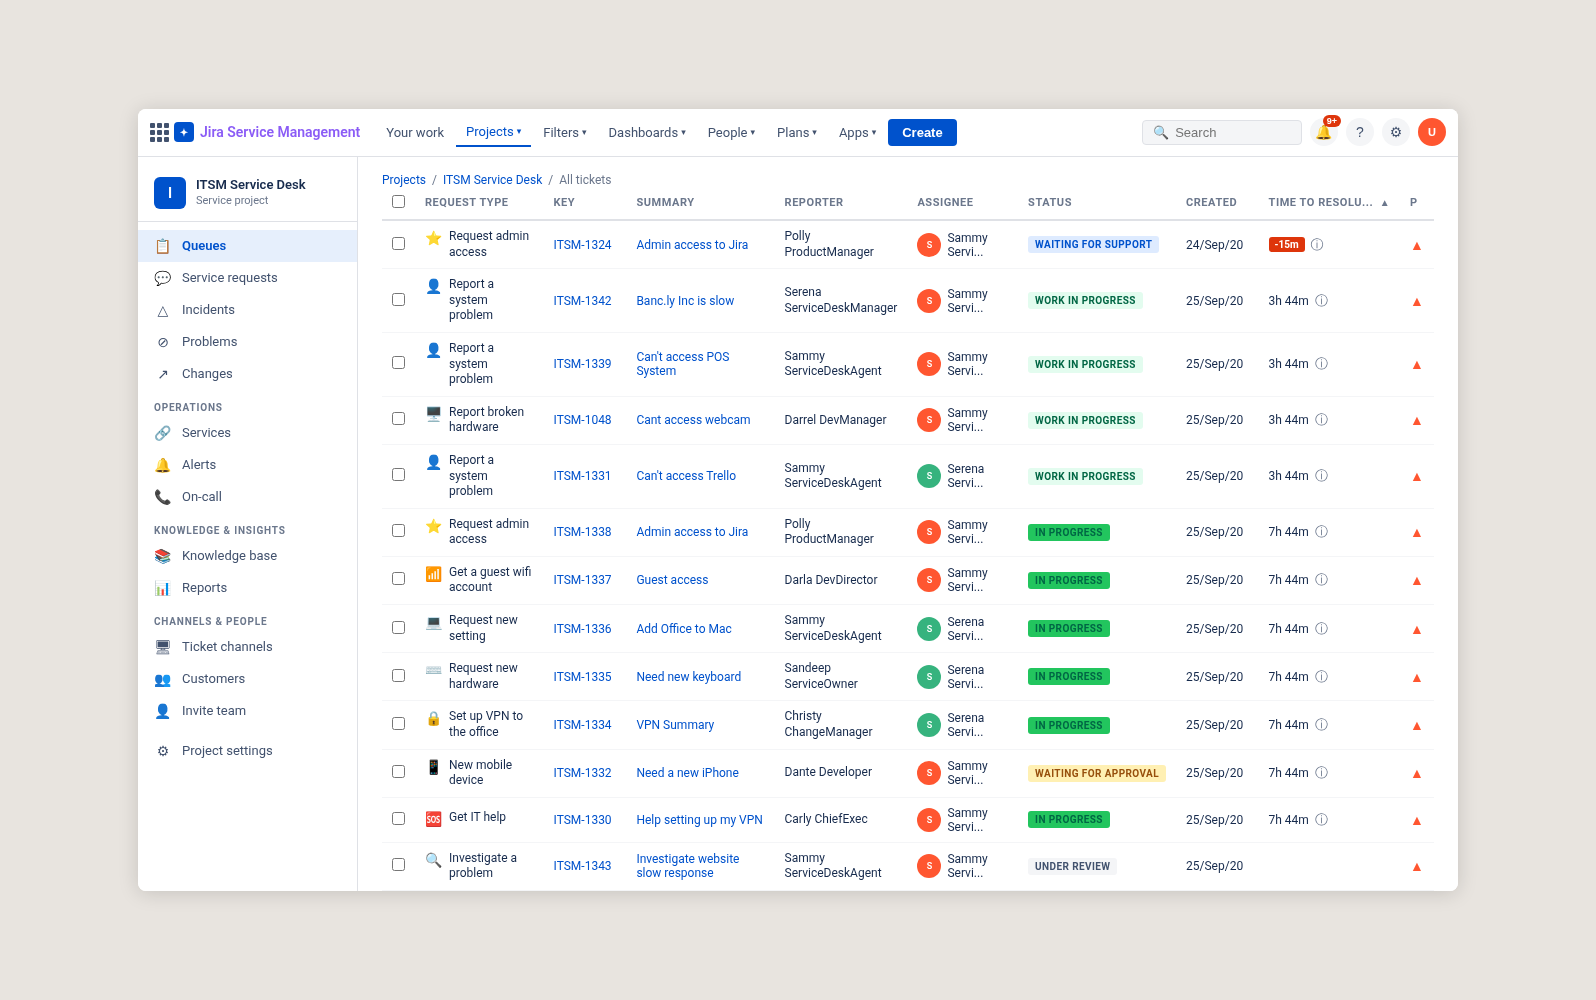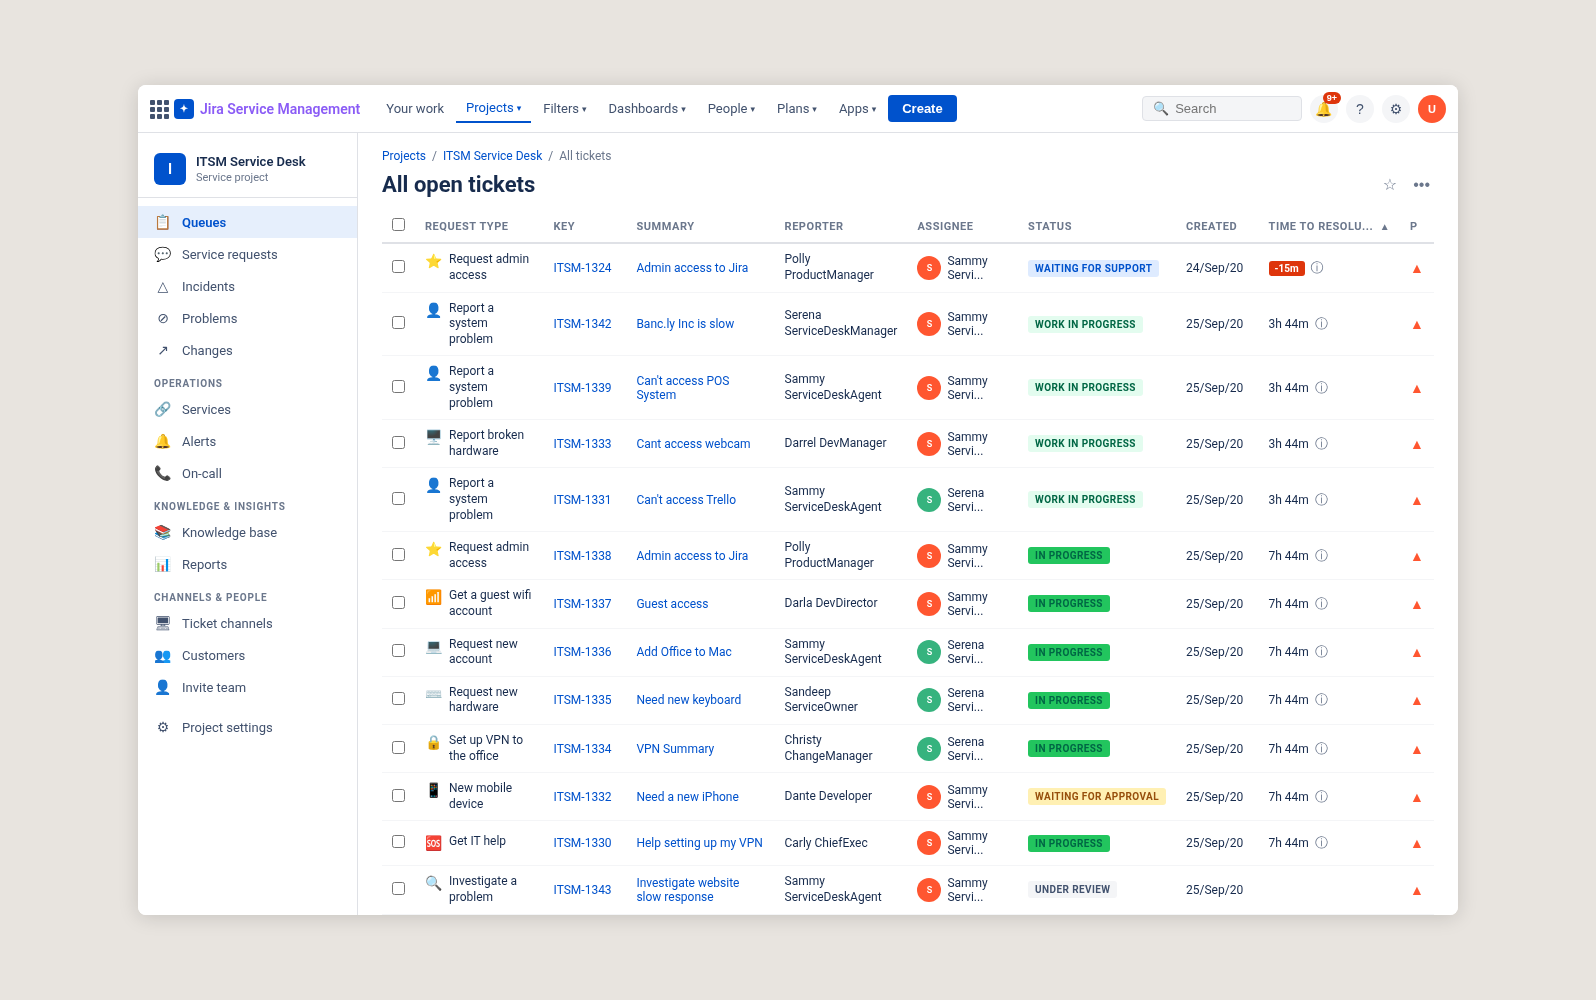--- a/index.html
+++ b/index.html
@@ -529,27 +529,20 @@
       </div>
     </aside>
 
     <main class="content-area">
       <div class="breadcrumb-bar">
         <a>Projects</a>
         <span class="sep">/</span>
         <a>ITSM Service Desk</a>
         <span class="sep">/</span>
         <span>All tickets</span>
-      </div>
-      <div class="page-header">
-        <h1 class="page-title">All open tickets</h1>
-        <div class="page-actions">
-          <button class="icon-btn">☆</button>
-          <button class="icon-btn">•••</button>
-        </div>
       </div>
       <div class="table-wrapper">
         <table class="tickets-table">
           <thead>
             <tr>
               <th class="col-check">
                 <input type="checkbox" style="">
               </th>
               <th class="col-type">Request Type</th>
               <th class="col-key">Key</th>
@@ -698,21 +691,21 @@
       <td class="col-check">
         <input type="checkbox" style="">
       </td>
       <td class="col-type">
         <div class="request-type-cell">
           <span class="rt-icon" style="font-size:14px;">🖥️</span>
           <span class="rt-label">Report broken hardware</span>
         </div>
       </td>
       <td class="col-key">
-        <a class="key-link" href="#">ITSM-1333</a>
+        <a class="key-link" href="#">ITSM-1048</a>
       </td>
       <td class="col-summary">
         <a class="summary-link" href="#">Cant access webcam</a>
       </td>
       <td class="col-reporter">
         <span class="reporter-cell">Darrel DevManager</span>
       </td>
       <td class="col-assignee">
         <div class="assignee-cell">
           <div class="assignee-avatar" style="background:#ff5630;">
@@ -866,21 +859,21 @@
         <span class="priority-icon">▲</span>
       </td>
     </tr>
               <tr>
       <td class="col-check">
         <input type="checkbox" style="">
       </td>
       <td class="col-type">
         <div class="request-type-cell">
           <span class="rt-icon" style="font-size:14px;">💻</span>
-          <span class="rt-label">Request new account</span>
+          <span class="rt-label">Request new setting</span>
         </div>
       </td>
       <td class="col-key">
         <a class="key-link" href="#">ITSM-1336</a>
       </td>
       <td class="col-summary">
         <a class="summary-link" href="#">Add Office to Mac</a>
       </td>
       <td class="col-reporter">
         <span class="reporter-cell">Sammy ServiceDeskAgent</span>

